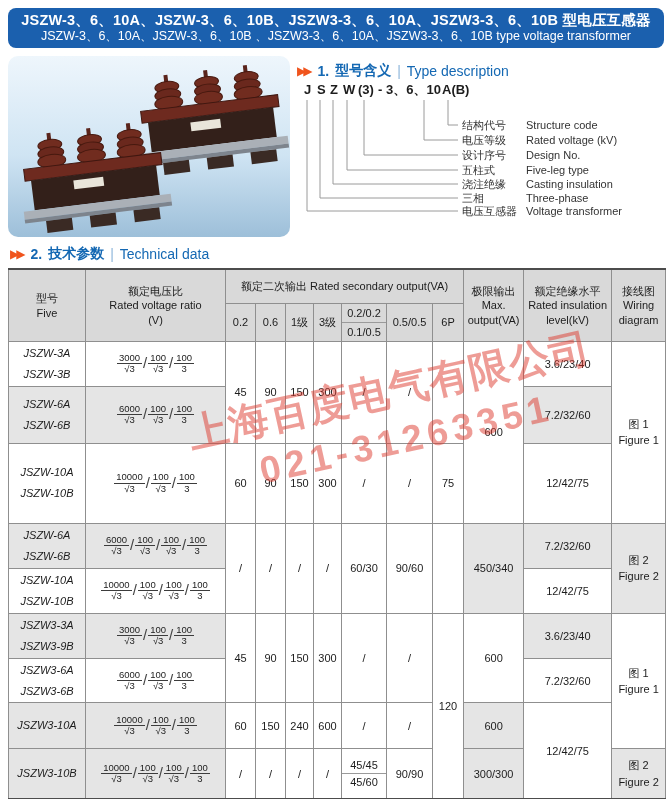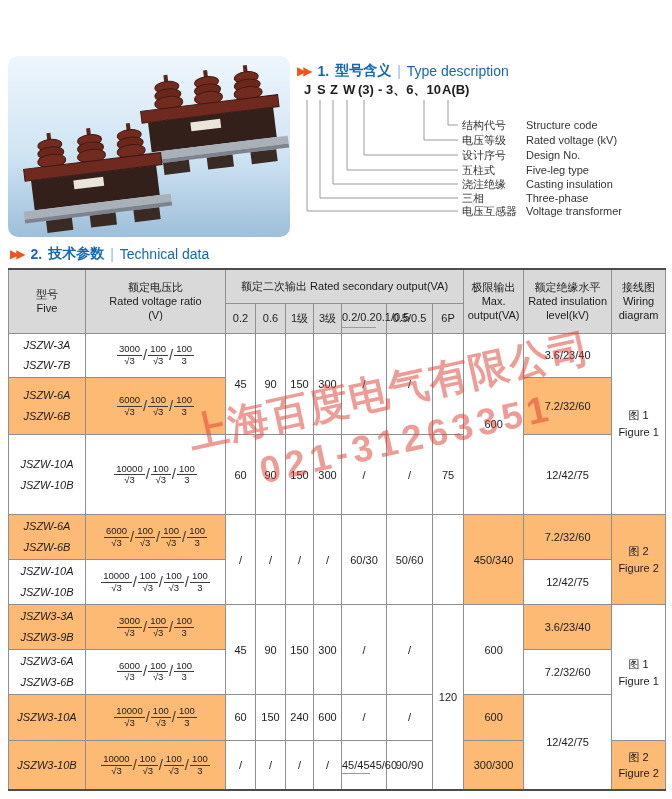--- a/index.html
+++ b/index.html
@@ -33,51 +33,55 @@
   .diagram text.len  { font-size:11px; fill:#333; }
 
   
   .tbl-wrap { position:absolute; left:8px; top:268px; width:658px; }
   table { border-collapse:collapse; table-layout:fixed; width:657px;
           border-top:2px solid #4c4c4c; border-bottom:2px solid #4c4c4c; }
   th, td { border:1px solid #8f8f8f; text-align:center; vertical-align:middle;
            padding:1px 2px; font-size:11px; color:#1c1c1c; font-weight:normal; }
   thead th { background:#d9d9d9; line-height:1.3; }
   thead .l { display:block; }
-  td.sh { background:#fdba74; }
+  td.sh { background:#e5e5e5; }
   .tcell span { display:block; line-height:1.9;font-style:italic; }
   .figcell span { display:block; line-height:1.5; }
 
   
   .ratio { white-space:nowrap; }
   .frac { display:inline-flex; flex-direction:column; align-items:center;
           vertical-align:middle; line-height:1.1; font-size:9.5px; }
   .frac .num { border-bottom:1px solid #3c3c3c; padding:0 2px; }
   .frac .den { padding-top:0px; }
   .fsep { display:inline-block; margin:0 1px; font-size:15px; color:#444;
           vertical-align:middle; transform:translateY(-1px); }
 
   
-  .vstack { display:flex; align-items:stretch; }
+  .vstack { display:flex; flex-direction:column; align-items:stretch; }
   .vstack .vtop { border-bottom:1px solid #9a9a9a; padding:2px 0; }
   .vstack .vbot { padding:2px 0; }
 
   
   .watermark { position:absolute; left:183px; top:408px; z-index:9;
                transform:rotate(-12.4deg); transform-origin:0 0;
                color:rgba(222,57,45,0.5); font-weight:bold; white-space:nowrap;
                pointer-events:none; }
   .watermark .wm1 { font-size:40px; letter-spacing:1px; }
   .watermark .wm2 { font-size:37px; letter-spacing:5px; margin-left:62px; margin-top:3px; }
 </style>
 </head>
 <body>
 
 <div class="page">
 
+  <div class="banner">
+    <div class="t1">JSZW-3、6、10A、JSZW-3、6、10B、JSZW3-3、6、10A、JSZW3-3、6、10B 型电压互感器</div>
+    <div class="t2">JSZW-3、6、10A、JSZW-3、6、10B 、JSZW3-3、6、10A、JSZW3-3、6、10B type voltage transformer</div>
+  </div>
 
   <svg class="photo" viewBox="0 0 282 181">
     <defs>
       <linearGradient id="skyg" x1="0" y1="0" x2="0" y2="1">
         <stop offset="0" stop-color="#eef6fc"></stop>
         <stop offset="0.55" stop-color="#cfe4f3"></stop>
         <stop offset="1" stop-color="#9dbfd9"></stop>
       </linearGradient>
       <g id="tx">
         <g>
@@ -217,21 +221,21 @@
         </th>
         <th>0.5/0.5</th>
         <th>6P</th>
       </tr>
     </thead>
     <tbody>
 
       <tr style="height:44px">
         <td class="tcell">
           <span>JSZW-3A</span>
-          <span>JSZW-7B</span>
+          <span>JSZW-3B</span>
         </td>
         <td class="ratio"><span class="frac">
                 <span class="num">3000</span>
                 <span class="den">√3</span>
               </span><span class="fsep">/</span><span class="frac">
                 <span class="num">100</span>
                 <span class="den">√3</span>
               </span><span class="fsep">/</span><span class="frac">
                 <span class="num">100</span>
                 <span class="den">3</span>
@@ -310,21 +314,21 @@
                 <span class="den">√3</span>
               </span><span class="fsep">/</span><span class="frac">
                 <span class="num">100</span>
                 <span class="den">3</span>
               </span></td>
         <td rowspan="2">/</td>
         <td rowspan="2">/</td>
         <td rowspan="2">/</td>
         <td rowspan="2">/</td>
         <td rowspan="2">60/30</td>
-        <td rowspan="2">50/60</td>
+        <td rowspan="2">90/60</td>
         <td rowspan="2"></td>
         <td rowspan="2" class="sh">450/340</td>
         <td class="sh">7.2/32/60</td>
         <td rowspan="2" class="figcell sh">
           <span>图 2</span>
           <span>Figure 2</span>
         </td>
       </tr>
 
       <tr style="height:45px">

